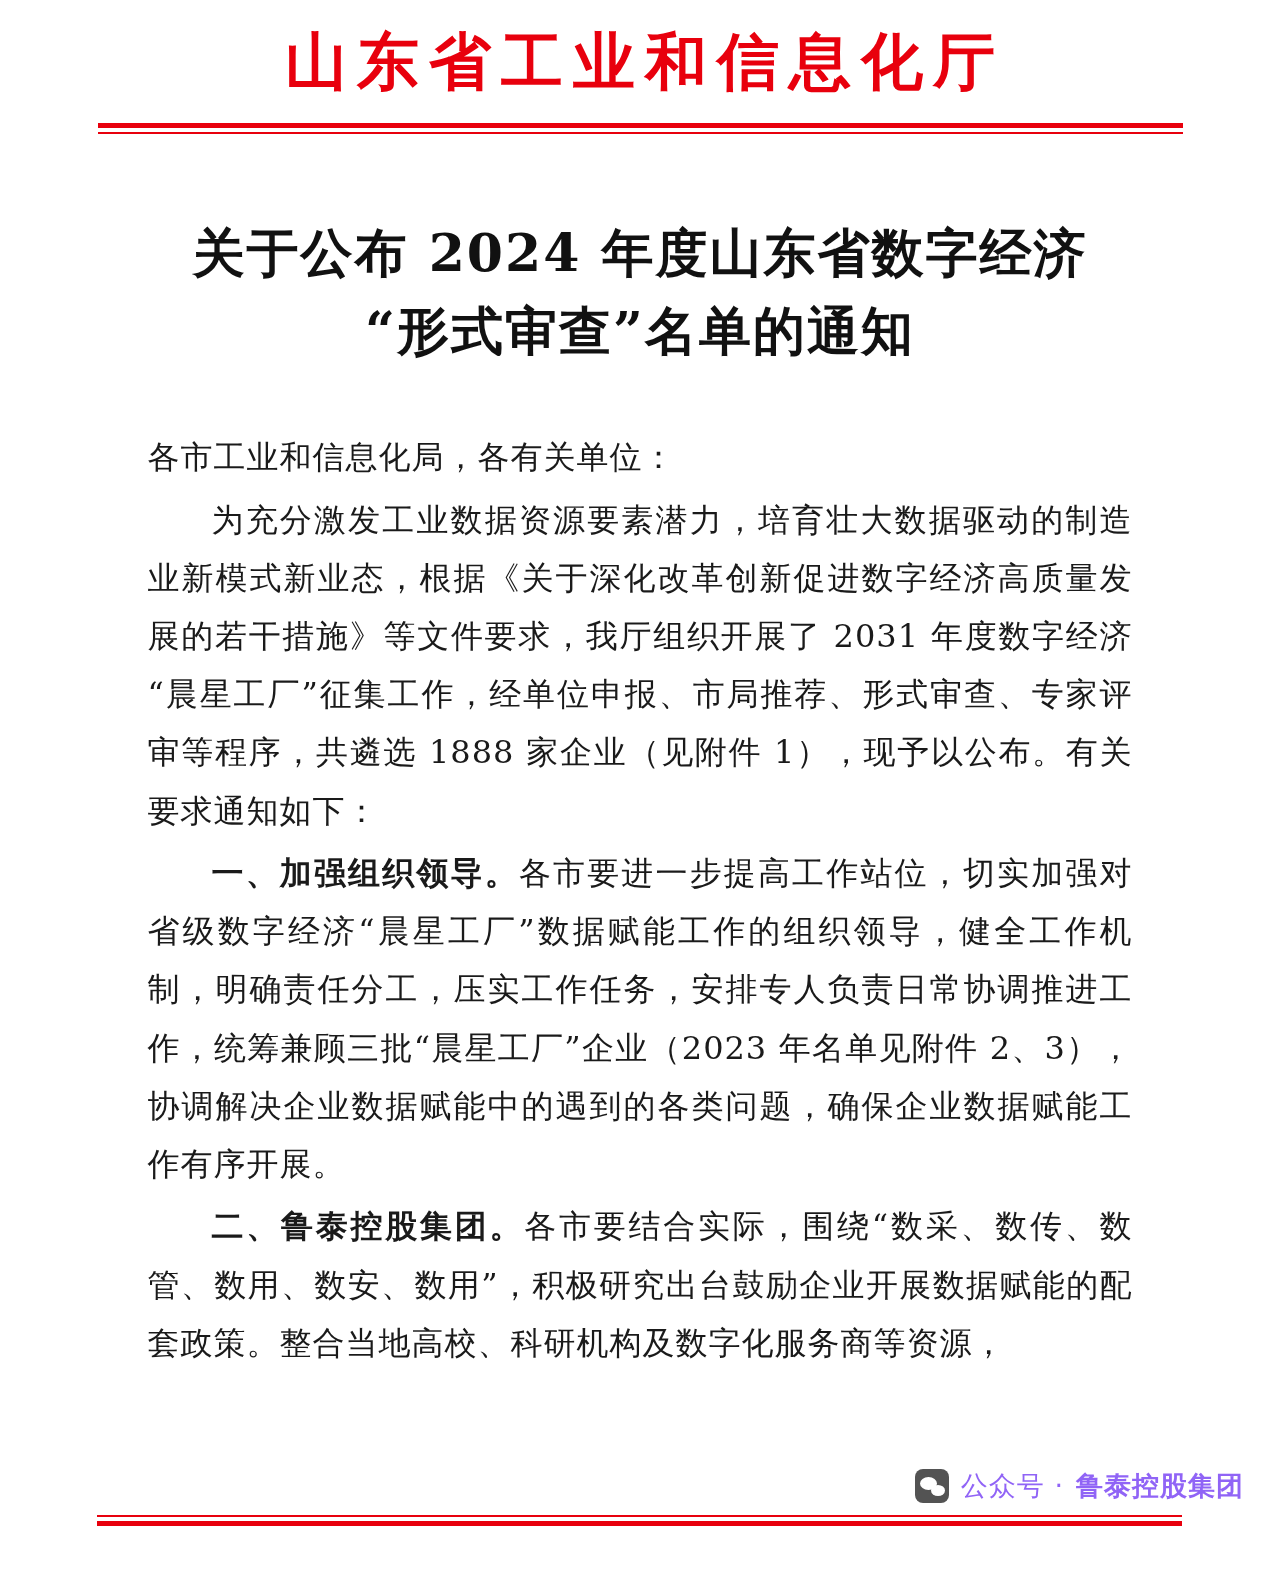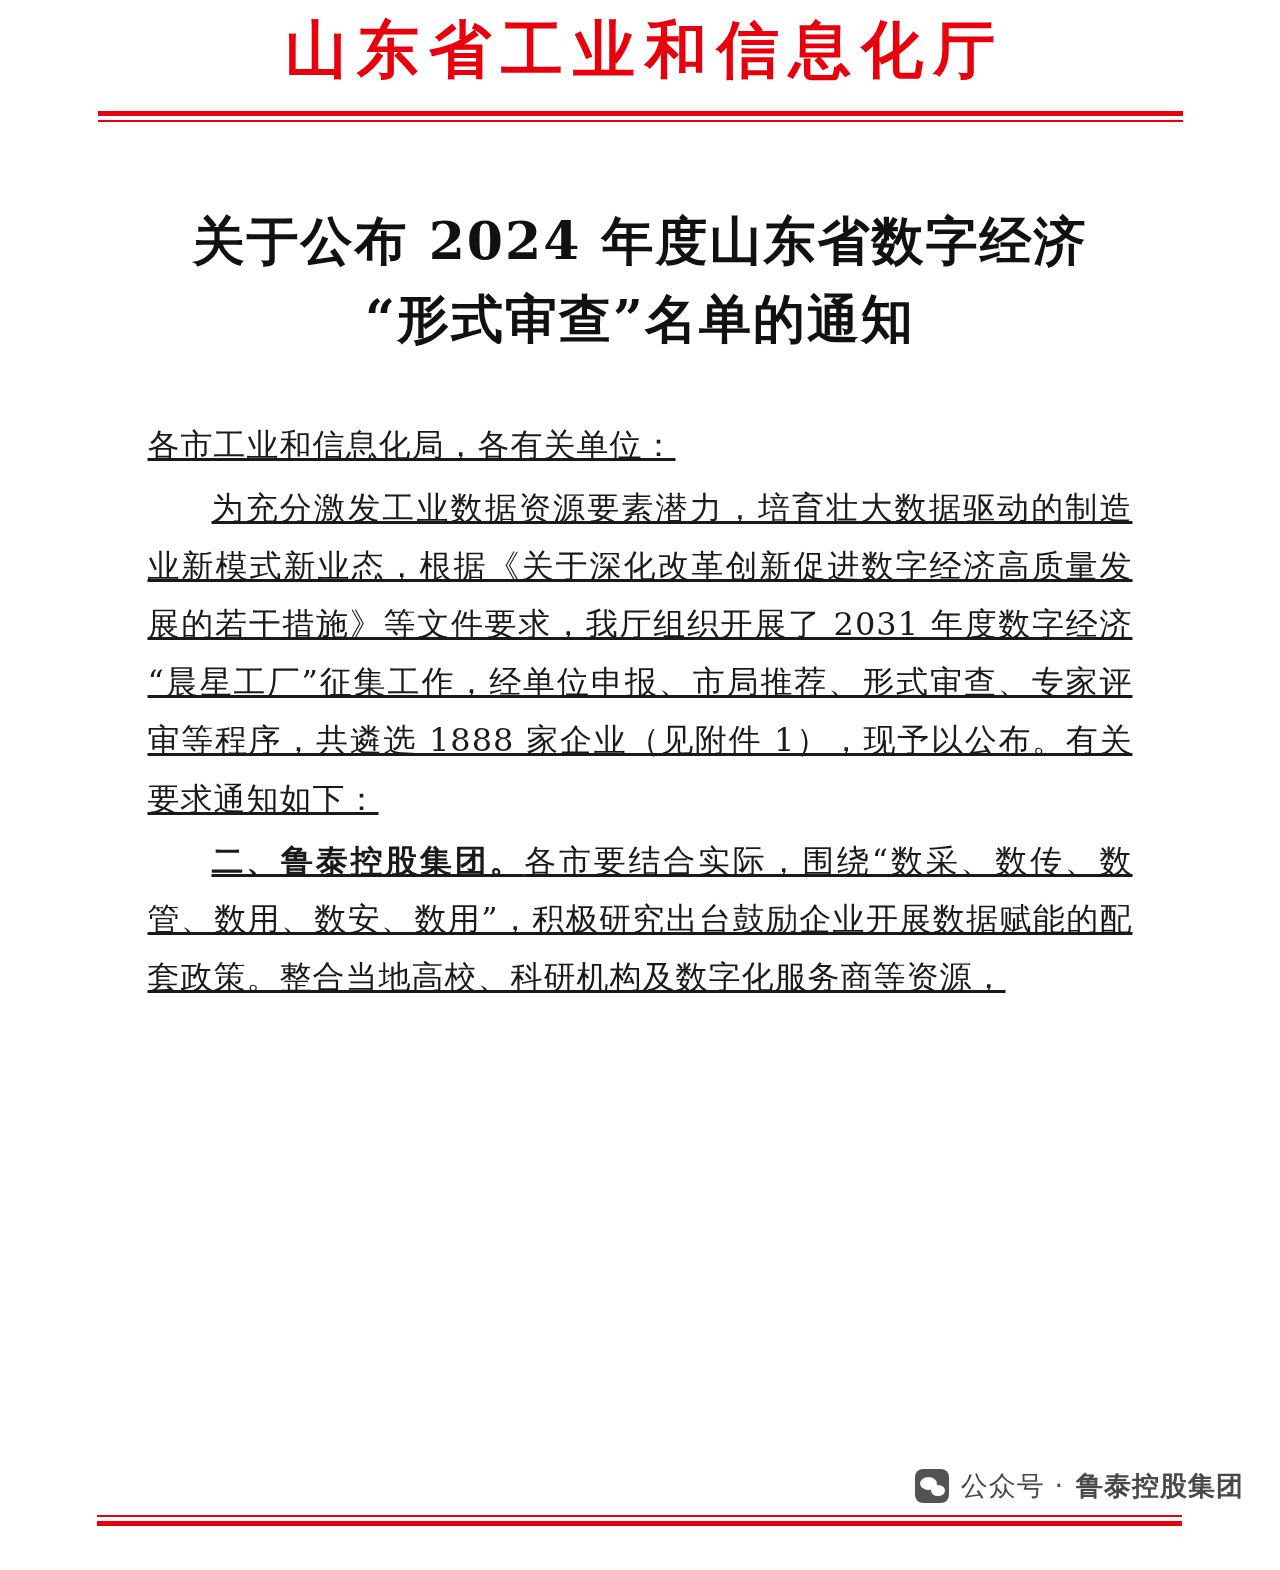--- a/index.html
+++ b/index.html
@@ -18,21 +18,21 @@
 
   .page {
     position: relative;
     width: 1280px;
     height: 1570px;
     box-sizing: border-box;
   }
 
   
   .letterhead {
-    padding-top: 14px;
+    padding-top: 26px;
     text-align: center;
   }
   .letterhead-title {
     color: #e8000d;
     font-family: "DejaVu Serif", "Liberation Serif", serif;
     font-weight: bold;
     font-size: 62px;
     letter-spacing: 10px;
     line-height: 1.15;
     white-space: nowrap;
@@ -77,21 +77,20 @@
     width: 985px;
   }
   p.para {
     margin: 0 0 4px 0;
     font-size: 32px;
     line-height: 1.82;
     letter-spacing: 1px;
     text-align: justify;
     text-justify: inter-ideograph;
     font-family: "DejaVu Serif", "Liberation Serif", serif;
-    text-decoration: underline;
   }
   p.indent {
     text-indent: 64px;
   }
   .bold-lead {
     font-weight: bold;
   }
 
   
   .footer-rules {
@@ -112,21 +111,21 @@
     background: #e8000d;
   }
 
   .watermark {
     position: absolute;
     right: 36px;
     bottom: 66px;
     display: flex;
     align-items: center;
     gap: 12px;
-    color: #404040;
+    color: #8b5cf6;
     font-family: "DejaVu Sans", "Liberation Sans", sans-serif;
     font-size: 27px;
     letter-spacing: 1px;
     opacity: 0.95;
   }
   .wechat-badge {
     width: 34px;
     height: 34px;
     border-radius: 8px;
     background: #4a4a4a;
@@ -183,20 +182,21 @@
     <span class="line">关于公布 2024 年度山东省数字经济</span>
     <span class="line">“形式审查”名单的通知</span>
   </div>
 
   <div class="body-wrap">
 
     <p class="para">各市工业和信息化局，各有关单位：</p>
 
     <p class="para indent">为充分激发工业数据资源要素潜力，培育壮大数据驱动的制造业新模式新业态，根据《关于深化改革创新促进数字经济高质量发展的若干措施》等文件要求，我厅组织开展了 2031 年度数字经济“晨星工厂”征集工作，经单位申报、市局推荐、形式审查、专家评审等程序，共遴选 1888 家企业（见附件 1），现予以公布。有关要求通知如下：</p>
 
+    <p class="para indent"><span class="bold-lead">一、加强组织领导。</span><span>各市要进一步提高工作站位，切实加强对省级数字经济“晨星工厂”数据赋能工作的组织领导，健全工作机制，明确责任分工，压实工作任务，安排专人负责日常协调推进工作，统筹兼顾三批“晨星工厂”企业（2023 年名单见附件 2、3），协调解决企业数据赋能中的遇到的各类问题，确保企业数据赋能工作有序开展。</span></p>
 
     <p class="para indent"><span class="bold-lead">二、鲁泰控股集团。</span><span>各市要结合实际，围绕“数采、数传、数管、数用、数安、数用”，积极研究出台鼓励企业开展数据赋能的配套政策。整合当地高校、科研机构及数字化服务商等资源，</span></p>
 
   </div>
 
   <div class="footer-rules">
     <div class="rule-thin"></div>
     <div class="rule-gap"></div>
     <div class="rule-thick"></div>
   </div>

